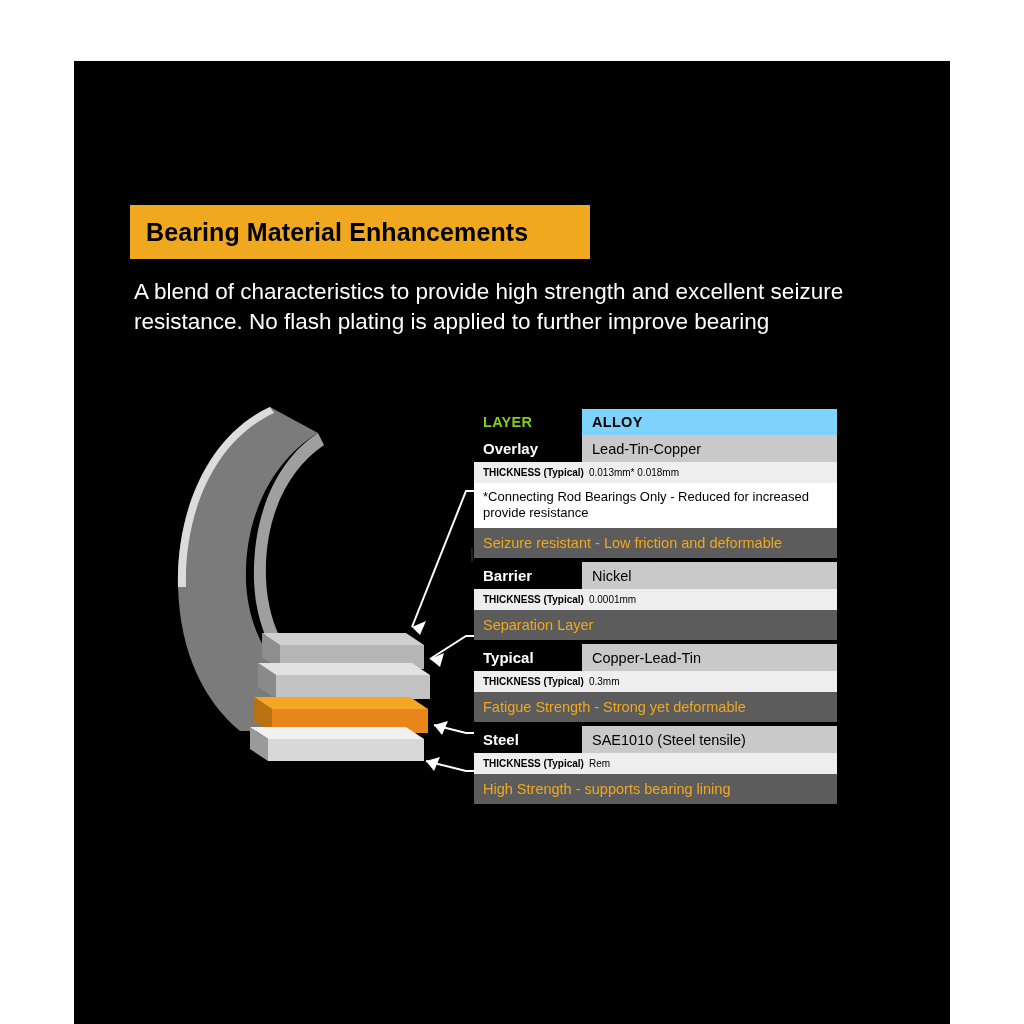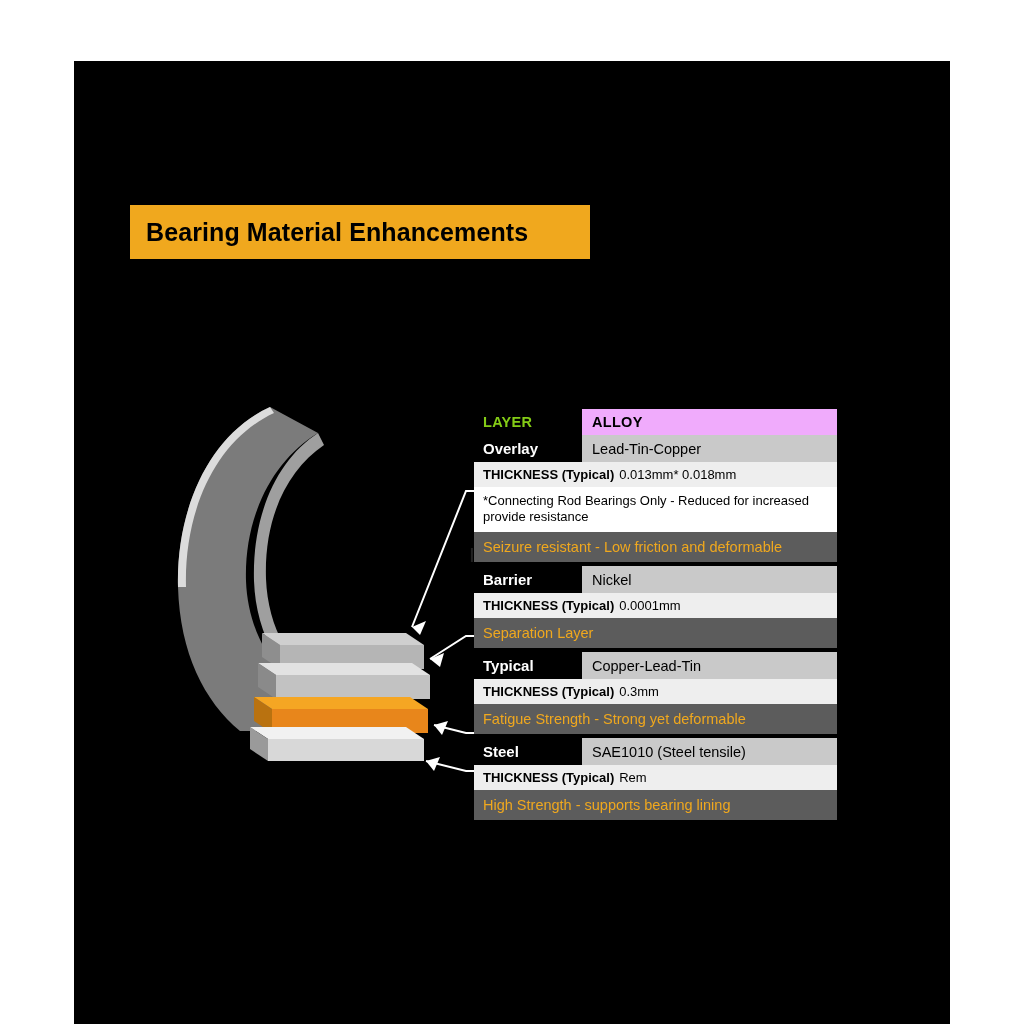--- a/index.html
+++ b/index.html
@@ -115,21 +115,21 @@
   }
 
   
   .row-header .cell-label {
     background: #000000;
     color: #84cc16;
     font-weight: bold;
     letter-spacing: 0.3px;
   }
   .row-header .cell-value {
-    background: #f0abfc;
+    background: #7dd3fc;
     color: #000000;
     font-weight: bold;
     letter-spacing: 0.3px;
   }
 
   
   .row-layer .cell-label {
     background: #000000;
     color: #ffffff;
     font-weight: bold;
@@ -142,21 +142,21 @@
   }
 
   
   .row-thick {
     background: #eeeeee;
   }
   .row-thick .thick-cell {
     width: 363px;
     box-sizing: border-box;
     padding: 5px 0 5px 9px;
-    font-size: 13px;
+    font-size: 10px;
     color: #000000;
     display: flex;
     align-items: center;
     gap: 5px;
   }
   .row-thick .thick-cell .k {
     font-weight: bold;
     white-space: nowrap;
   }
   .row-thick .thick-cell .v { white-space: nowrap; }
@@ -203,20 +203,21 @@
 </head>
 <body>
 
 <div class="canvas">
   <div class="stage">
 
     <div class="title-banner">
       <span class="title-text">Bearing Material Enhancements</span>
     </div>
 
+    <div class="subtitle">A blend of characteristics to provide high strength and excellent seizure resistance. No flash plating is applied to further improve bearing</div>
 
     <div class="bearing-art">
       <svg width="330" height="370" viewBox="0 0 330 370" xmlns="http://www.w3.org/2000/svg">
 
         <path d="M108 6 C46 34 14 110 16 186 C18 252 42 300 78 330 L168 330 L168 306 C118 286 86 236 84 180 C82 116 110 60 156 32 Z" fill="#7b7b7b"></path>
 
         <path d="M156 32 C116 58 90 112 92 180 C94 234 120 282 168 306 L168 292 C128 268 106 226 104 178 C102 118 124 70 162 44 Z" fill="#9f9f9f"></path>
 
         <path d="M108 6 C46 34 14 110 16 186 L24 186 C22 112 52 40 112 12 Z" fill="#dcdcdc"></path>
 

